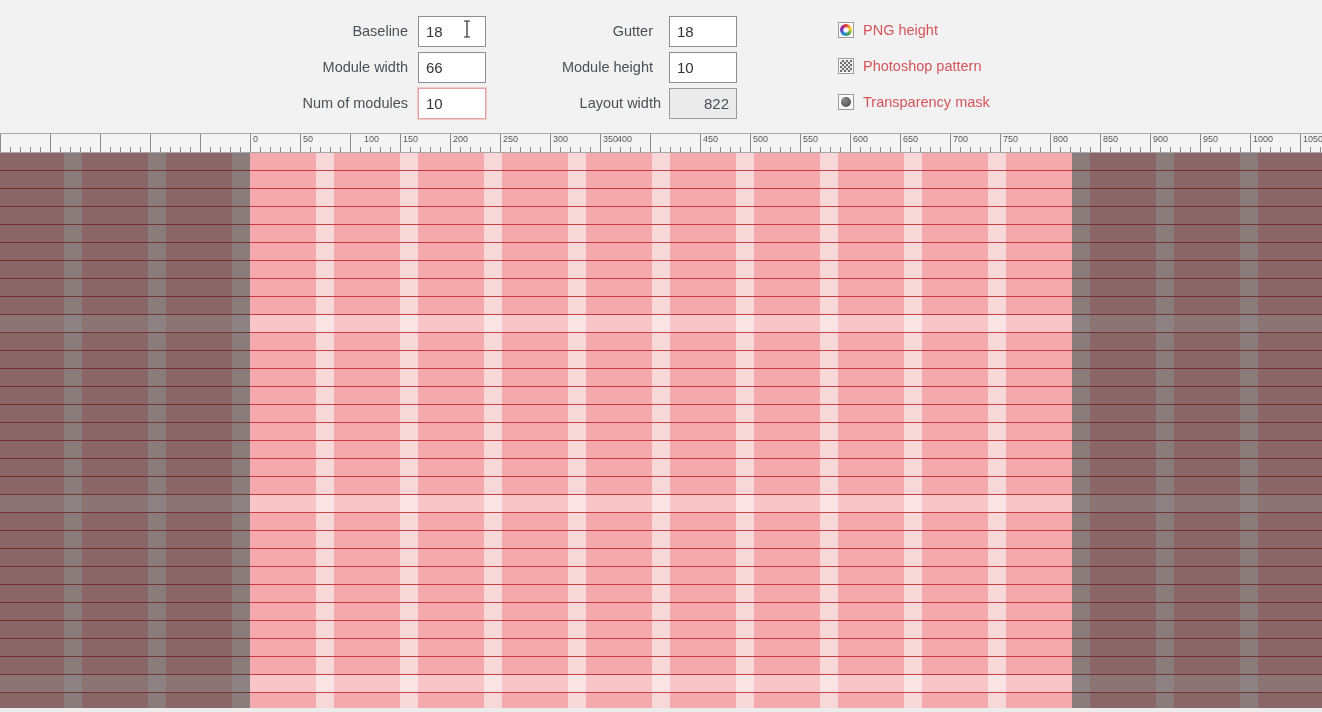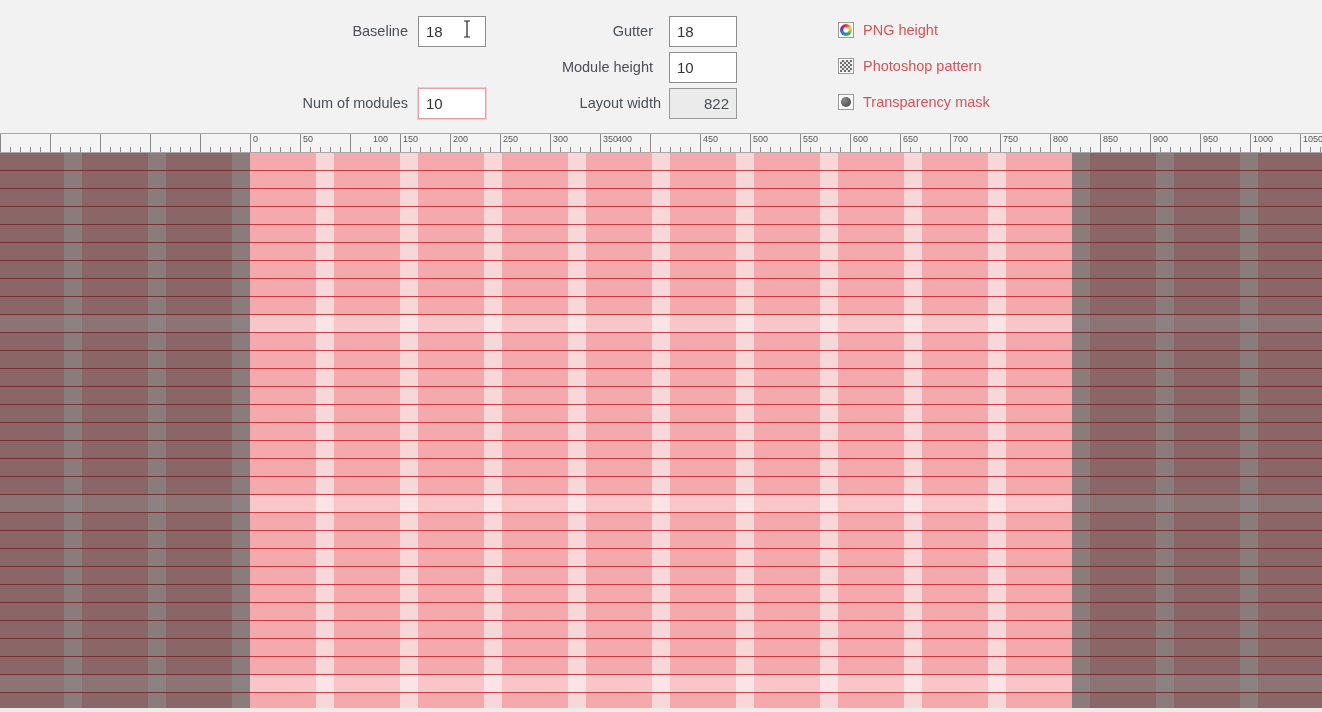--- a/index.html
+++ b/index.html
@@ -262,20 +262,24 @@
 
 <div id="app">
 
   <div id="control-panel">
 
     <div class="field-row" style="left:290px; top:16px; width:195px;">
       <div class="field-label" style="left:0; width:118px;">Baseline</div>
       <input class="field-input" style="left: 128px; top: 0px;" value="18">
     </div>
 
+    <div class="field-row" style="left:290px; top:52px; width:195px;">
+      <div class="field-label" style="left:0; width:118px;">Module width</div>
+      <input class="field-input" style="left: 128px; top: 0px;" value="66">
+    </div>
 
     <div class="field-row" style="left:290px; top:88px; width:195px;">
       <div class="field-label" style="left:0; width:118px;">Num of modules</div>
       <input class="field-input focused" style="left: 128px; top: 0px;" value="10">
       <div class="caret" style="left:155px; top:95px;"></div>
     </div>
 
     <div class="field-row" style="left:540px; top:16px; width:200px;">
       <div class="field-label" style="left:0; width:113px;">Gutter</div>
       <input class="field-input" style="left: 129px; top: 0px;" value="18">
@@ -441,21 +445,21 @@
       <div class="tick major" style="left: 1250px;"></div>
       <div class="tick minor" style="left: 1260px;"></div>
       <div class="tick minor" style="left: 1270px;"></div>
       <div class="tick minor" style="left: 1280px;"></div>
       <div class="tick minor" style="left: 1290px;"></div>
       <div class="tick major" style="left: 1300px;"></div>
       <div class="tick minor" style="left: 1310px;"></div>
       <div class="tick minor" style="left: 1320px;"></div>
       <div class="ruler-label" style="left: 250px;">0</div>
       <div class="ruler-label" style="left: 300px;">50</div>
-      <div class="ruler-label" style="left: 370px;">100</div>
+      <div class="ruler-label" style="left: 361px;">100</div>
       <div class="ruler-label" style="left: 400px;">150</div>
       <div class="ruler-label" style="left: 450px;">200</div>
       <div class="ruler-label" style="left: 500px;">250</div>
       <div class="ruler-label" style="left: 550px;">300</div>
       <div class="ruler-label" style="left: 600px;">350</div>
       <div class="ruler-label" style="left: 614px;">400</div>
       <div class="ruler-label" style="left: 700px;">450</div>
       <div class="ruler-label" style="left: 750px;">500</div>
       <div class="ruler-label" style="left: 800px;">550</div>
       <div class="ruler-label" style="left: 850px;">600</div>

